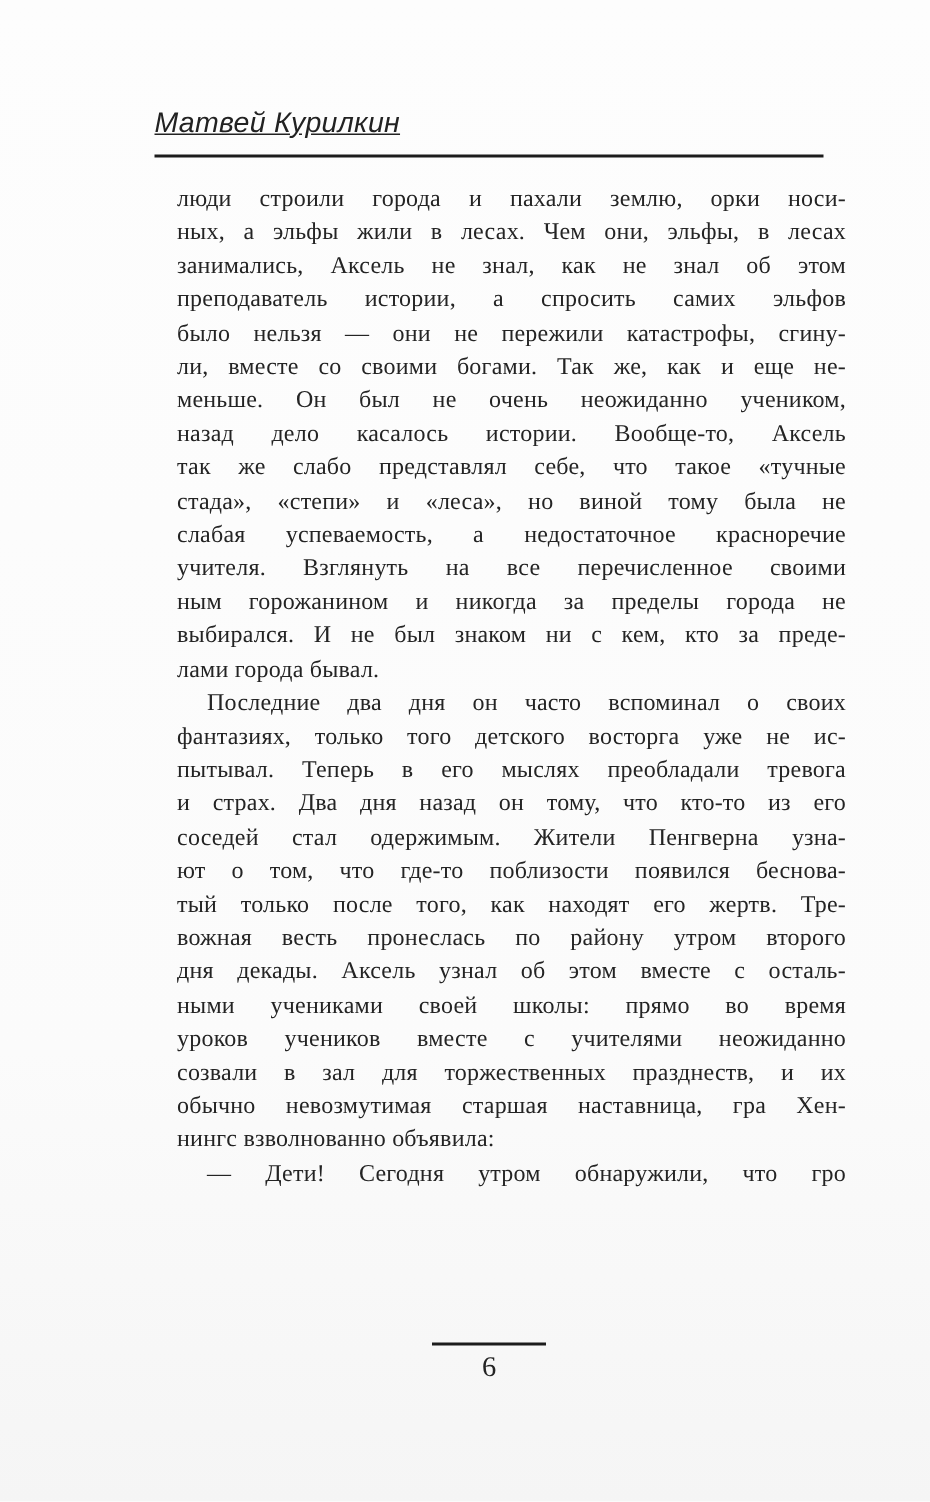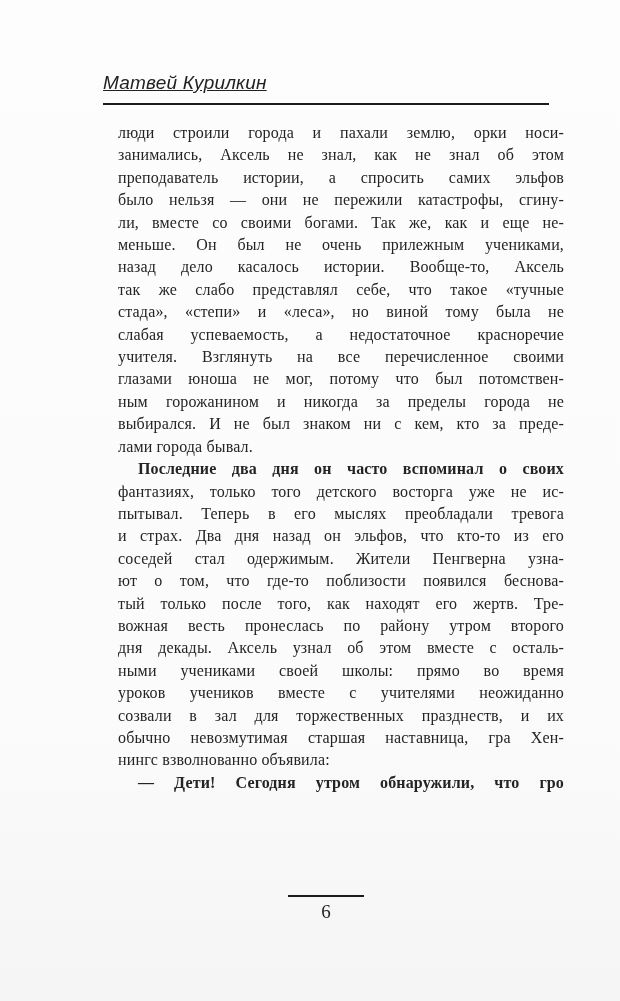--- a/index.html
+++ b/index.html
@@ -53,21 +53,20 @@
   .line {
     text-align: justify;
     text-align-last: justify;
     white-space: normal;
   }
   .line.last {
     text-align-last: left;
   }
   .line.indent {
     text-indent: 20px;
-    font-weight: bold;
   }
   .footer {
     position: absolute;
     left: 103px;
     top: 895px;
     width: 446px;
     text-align: center;
   }
   .footer-rule {
     width: 76px;
@@ -85,38 +84,38 @@
 <body>
 
 <div class="page">
 
   <div class="running-header">Матвей Курилкин</div>
 
   <div class="header-rule"></div>
 
   <div class="body-text">
       <div class="line">люди строили города и пахали землю, орки носи-</div>
+      <div class="line">ных, а эльфы жили в лесах. Чем они, эльфы, в лесах</div>
       <div class="line">занимались, Аксель не знал, как не знал об этом</div>
       <div class="line">преподаватель истории, а спросить самих эльфов</div>
       <div class="line">было нельзя — они не пережили катастрофы, сгину-</div>
       <div class="line">ли, вместе со своими богами. Так же, как и еще не-</div>
-      <div class="line">меньше. Он был не очень прилежным учениками,</div>
+      <div class="line">меньше. Он был не очень неожиданно учеником,</div>
       <div class="line">назад дело касалось истории. Вообще-то, Аксель</div>
       <div class="line">так же слабо представлял себе, что такое «тучные</div>
       <div class="line">стада», «степи» и «леса», но виной тому была не</div>
       <div class="line">слабая успеваемость, а недостаточное красноречие</div>
       <div class="line">учителя. Взглянуть на все перечисленное своими</div>
-      <div class="line">глазами юноша не мог, потому что был потомствен-</div>
       <div class="line">ным горожанином и никогда за пределы города не</div>
       <div class="line">выбирался. И не был знаком ни с кем, кто за преде-</div>
       <div class="line last">лами города бывал.</div>
       <div class="line indent">Последние два дня он часто вспоминал о своих</div>
       <div class="line">фантазиях, только того детского восторга уже не ис-</div>
       <div class="line">пытывал. Теперь в его мыслях преобладали тревога</div>
-      <div class="line">и страх. Два дня назад он эльфов, что кто-то из его</div>
+      <div class="line">и страх. Два дня назад он тому, что кто-то из его</div>
       <div class="line">соседей стал одержимым. Жители Пенгверна узна-</div>
       <div class="line">ют о том, что где-то поблизости появился беснова-</div>
       <div class="line">тый только после того, как находят его жертв. Тре-</div>
       <div class="line">вожная весть пронеслась по району утром второго</div>
       <div class="line">дня декады. Аксель узнал об этом вместе с осталь-</div>
       <div class="line">ными учениками своей школы: прямо во время</div>
       <div class="line">уроков учеников вместе с учителями неожиданно</div>
       <div class="line">созвали в зал для торжественных празднеств, и их</div>
       <div class="line">обычно невозмутимая старшая наставница, гра Хен-</div>
       <div class="line last">нингс взволнованно объявила:</div>

